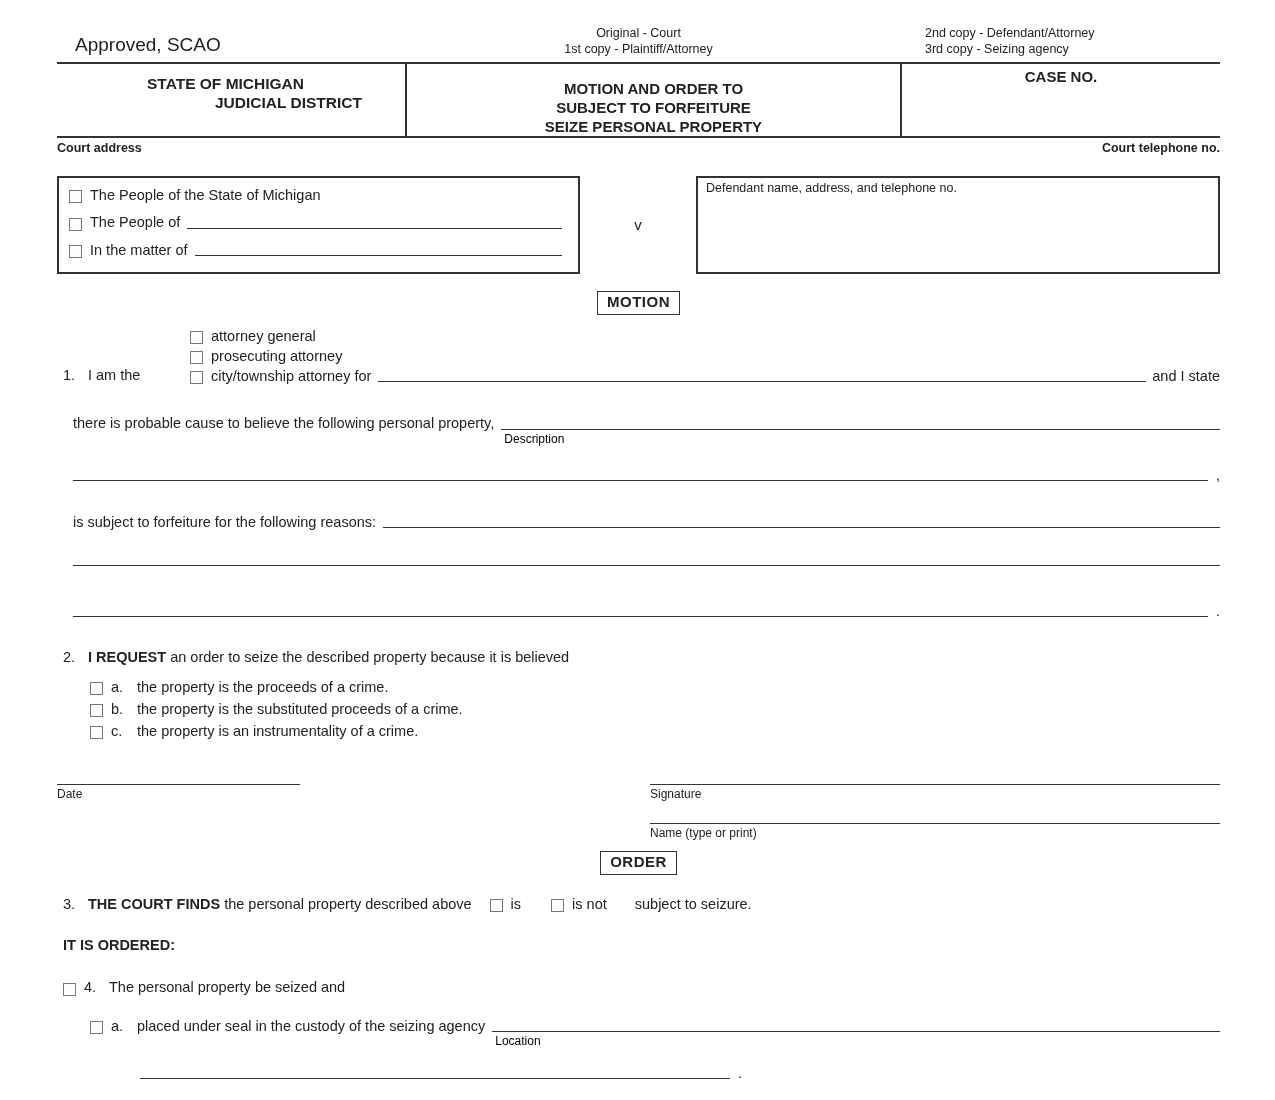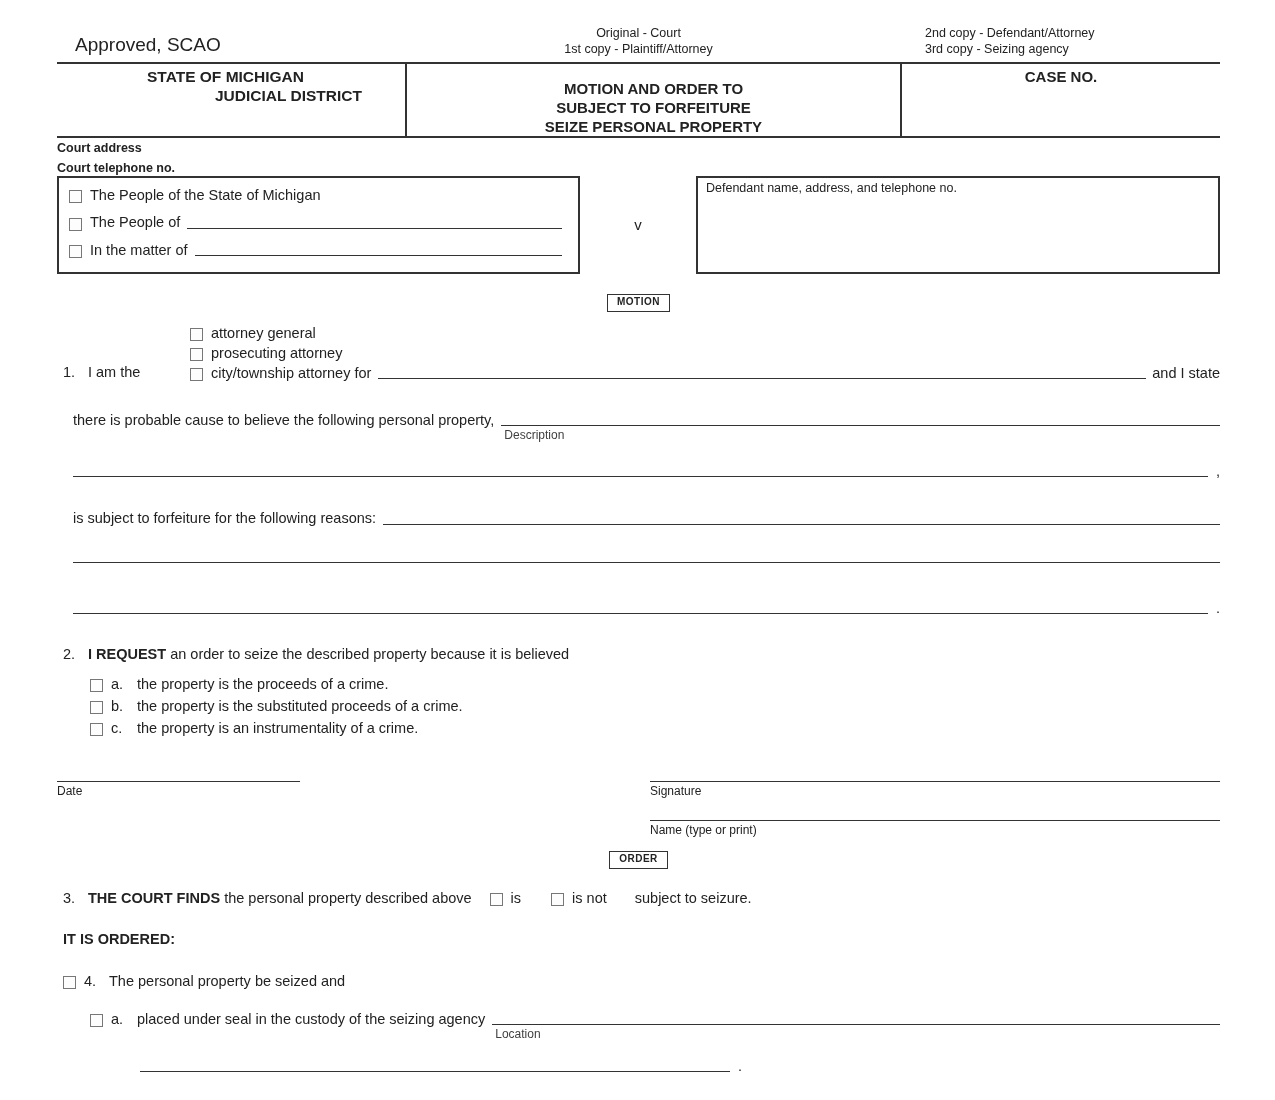--- a/index.html
+++ b/index.html
@@ -12,50 +12,50 @@
     padding:26px 55px 0 57px;
   }
   b { font-weight:bold; }
   
   .dist-row { position:relative; height:36px; font-size:12.5px; }
   .approved { position:absolute; left:18px; bottom:5px; font-size:19px; }
   .copies-center { position:absolute; left:0; right:0; text-align:center; top:0; }
   .copies-right { position:absolute; left:868px; top:0; }
   
   .header-table { display:flex; border-top:2px solid #333; border-bottom:2px solid #333; min-height:72px; }
-  .cell-left { width:348px; padding-top:3px; font-weight:bold; font-size:15.5px; }
+  .cell-left { width:348px; padding-top:10px; font-weight:bold; font-size:15.5px; }
   .cell-left .l1 { padding-left:90px; }
   .cell-left .l2 { padding-left:158px; }
   .cell-center { width:497px; border-left:2px solid #333; border-right:2px solid #333;
     text-align:center; font-weight:bold; font-size:15px; padding-top:16px; }
   .cell-right { flex:1; text-align:center; font-weight:bold; font-size:15px; padding-top:4px; }
   
-  .court-row { display:flex; justify-content:space-between; font-weight:bold; font-size:12.5px; height:38px; padding-top:3px;flex-direction:column; }
+  .court-row { display:flex; justify-content:space-between; font-weight:bold; font-size:12.5px; height:38px; padding-top:3px; }
   
   .party-section { display:flex; align-items:stretch; }
   .party-box { width:523px; border:2px solid #333; padding:8px 10px 10px 10px; }
   .party-line { display:flex; align-items:flex-end; margin-top:9px; }
   .party-line:first-child { margin-top:0; }
   .versus { width:116px; text-align:center; align-self:center; font-size:15px; }
   .defendant-box { flex:1; border:2px solid #333; padding:3px 8px; font-size:12.5px; min-height:98px; }
   
   .cb { width:13px; height:13px; border:1px solid #777; background:#fdfdfd; display:inline-block; flex:none; margin-right:8px; margin-bottom:1px; }
   
   .sect-head-row { text-align:center; }
-  .sect-head { display:inline-block; border:1.5px solid #333; font-weight:bold; font-size:10px; padding:1px 9px 2px 9px; letter-spacing:0.5px; }
+  .sect-head { display:inline-block; border:1.5px solid #333; font-weight:bold; font-size:15px; padding:1px 9px 2px 9px; letter-spacing:0.5px; }
   
   .item1 { display:flex; align-items:flex-end; margin-top:10px; padding-left:6px; }
   .item1-left { width:127px; white-space:nowrap; padding-bottom:1px; }
   .item1-opts { flex:1; }
   .opt { display:flex; align-items:flex-end; margin-top:2px; }
   .num { display:inline-block; width:25px; }
   
   .fill { flex:1; border-bottom:1px solid #333; position:relative; margin:0 6px 3px 7px; height:2px; }
   .fill.noright { margin-right:0; }
-  .sub { position:absolute; top:4px; left:3px; font-size:12px; white-space:nowrap; color:#404040; }
+  .sub { position:absolute; top:4px; left:3px; font-size:12px; white-space:nowrap; color:#000000; }
   
   .p-line { display:flex; align-items:flex-end; margin-left:16px; }
   .gap34 { margin-top:33px; }
   .gap30 { margin-top:29px; }
   .punct { padding-left:2px; }
   
   .item-head { display:flex; align-items:flex-end; padding-left:6px; }
   .abc { display:flex; align-items:flex-end; margin-left:33px; margin-top:4px; }
   .letter { display:inline-block; width:26px; }
   

